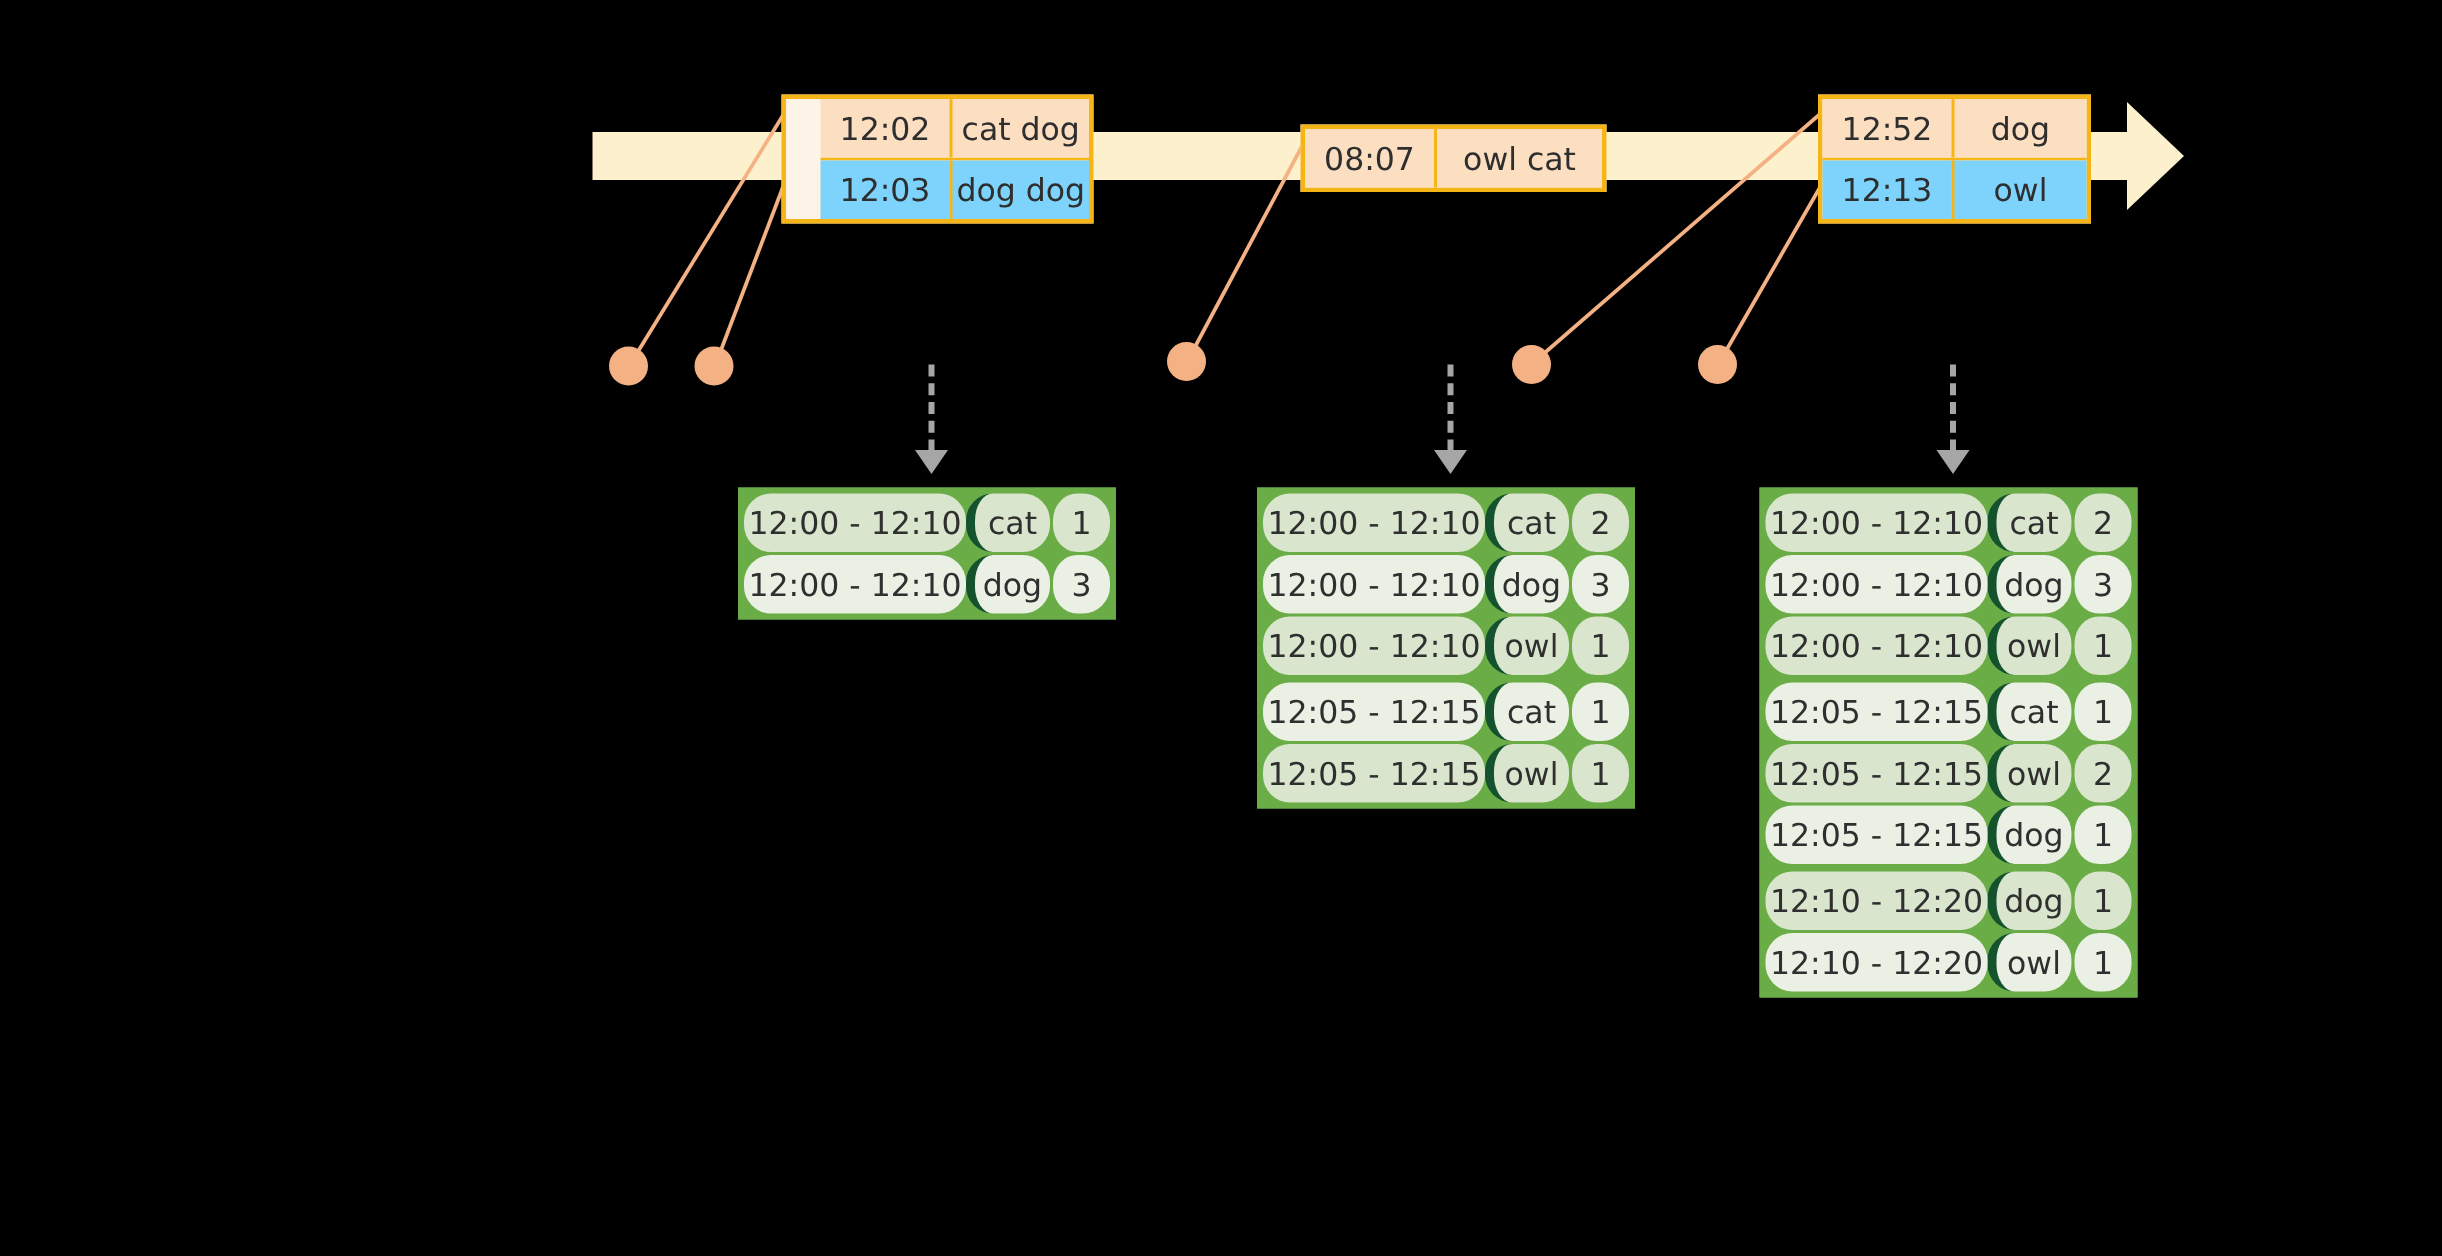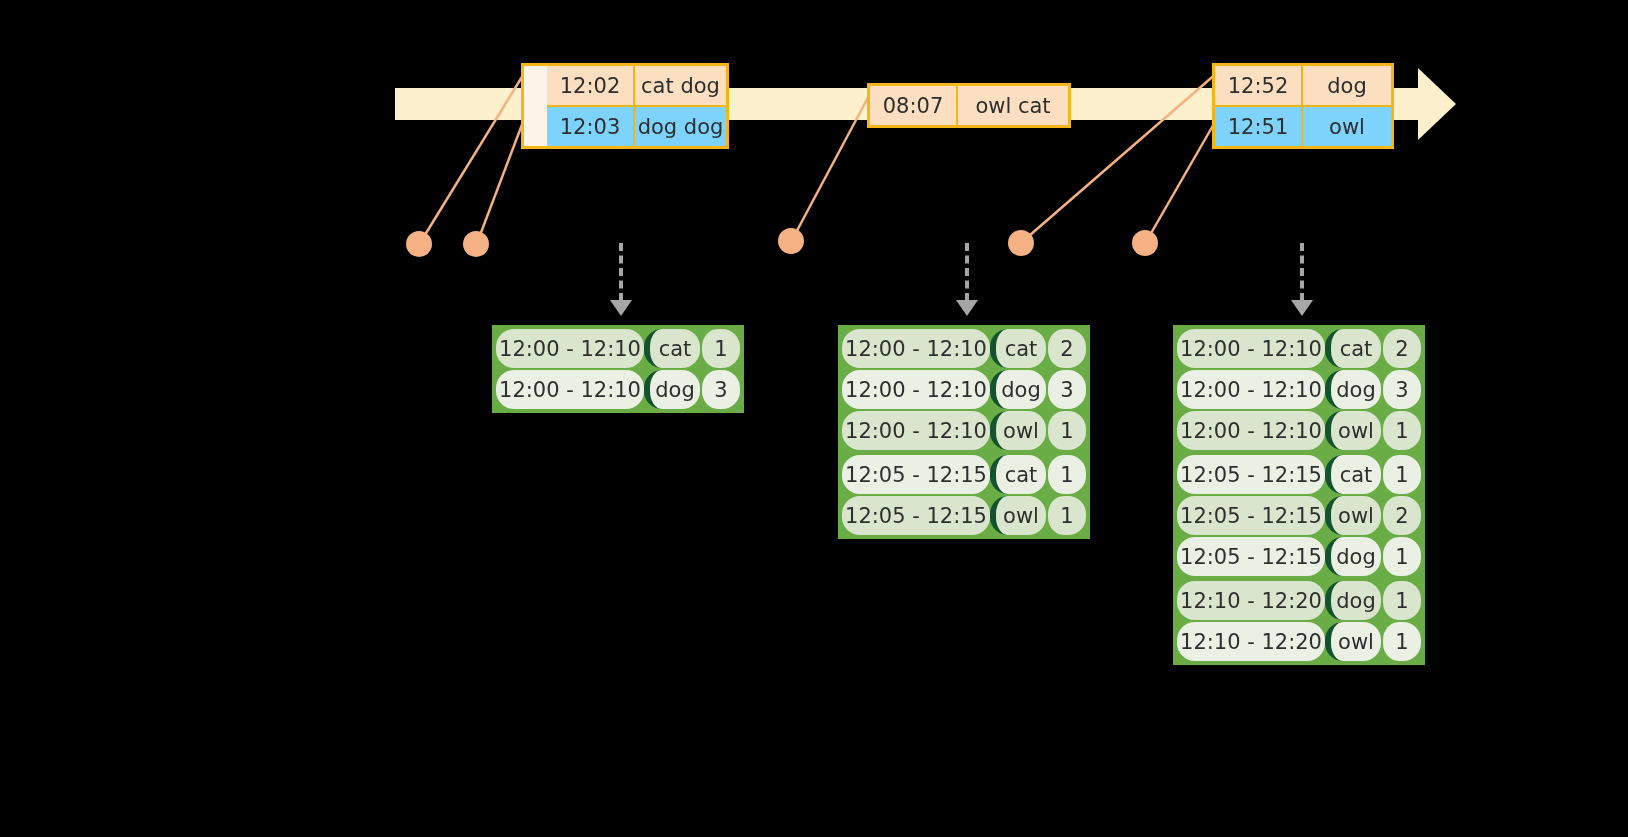--- a/index.html
+++ b/index.html
@@ -202,21 +202,21 @@
       <div class="cell words">owl cat</div>
     </div>
   </div>
 
   <div class="event-box" id="event-box-3">
     <div class="event-row shade">
       <div class="cell time">12:52</div>
       <div class="cell words">dog</div>
     </div>
     <div class="event-row">
-      <div class="cell time">12:51</div>
+      <div class="cell time">12:13</div>
       <div class="cell words">owl</div>
     </div>
   </div>
 
   <div class="result-table" id="result-table-1">
       <div class="res-row shade">
         <div class="res-cell win">12:00 - 12:10</div>
         <div class="res-cell word">cat</div>
         <div class="res-cell cnt">1</div>
       </div>

